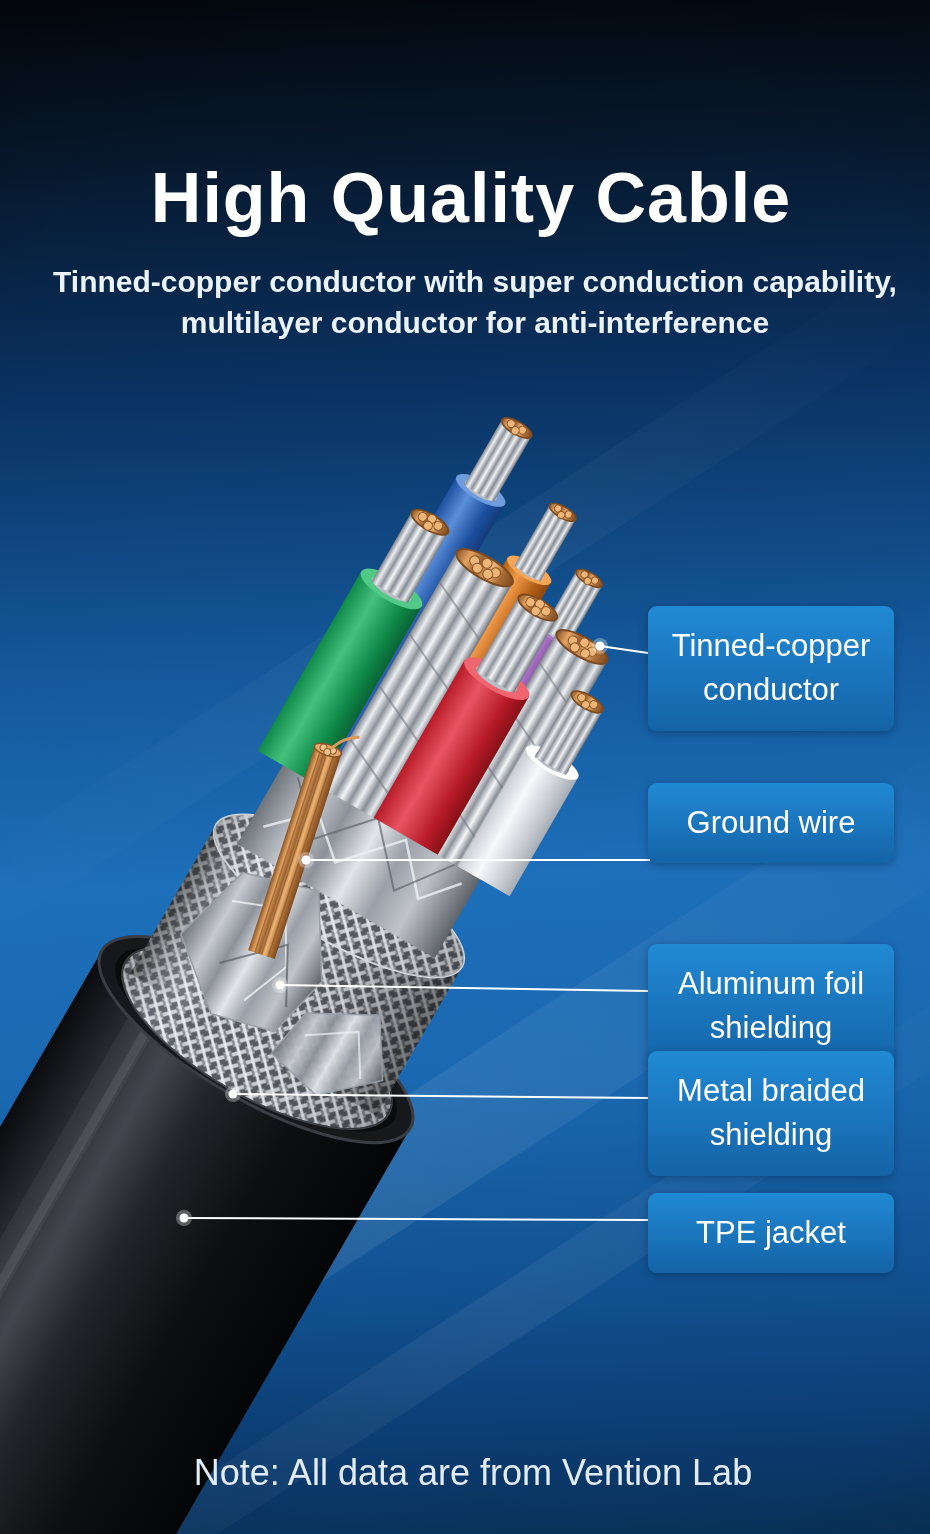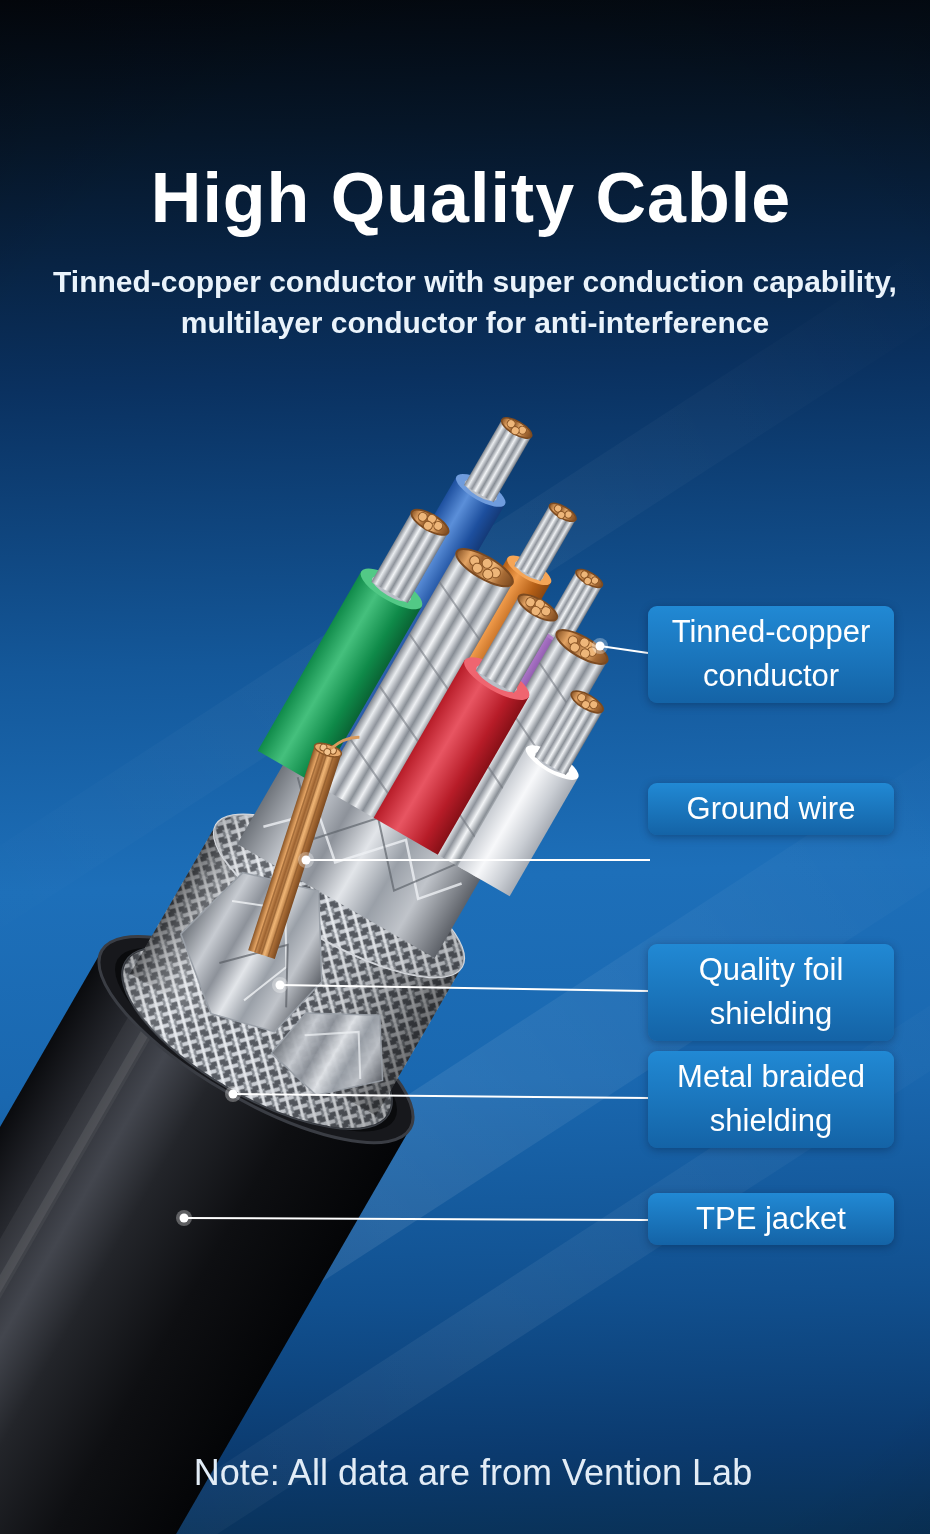--- a/index.html
+++ b/index.html
@@ -28,21 +28,21 @@
   }
   .subtitle {
     position:absolute; top:252px; left:0; width:100%; margin:10px;
     text-align:center; font-size:30px; color:#eaf3fb; line-height:1.35; font-weight:bold;
   }
   .art { position:absolute; left:0; top:0; width:930px; height:1534px; }
   .callout {
     position:absolute; left:648px; width:246px; box-sizing:border-box;
     background: linear-gradient(180deg, #2189d4 0%, #1463a6 100%);
     border-radius:9px; color:#ffffff; font-size:31px; line-height:1.43;
-    text-align:center; padding:4px 6px;
+    text-align:center; padding:18px 6px;
     box-shadow: 0 2px 8px rgba(0,20,45,.35);
   }
   .c1 { top:606px; }
   .c2 { top:783px; }
   .c3 { top:944px; }
   .c4 { top:1051px; }
   .c5 { top:1193px; }
   .note {
     position:absolute; top:1444px; left:0; width:100%; margin:8px;
     text-align:center; font-size:36px; color:#e2ecf6;
@@ -300,18 +300,18 @@
       <circle cx="280" cy="985" r="4.5"></circle>
       <circle cx="233" cy="1094" r="8" opacity="0.3"></circle>
       <circle cx="233" cy="1094" r="4.5"></circle>
       <circle cx="184" cy="1218" r="8" opacity="0.3"></circle>
       <circle cx="184" cy="1218" r="4.5"></circle>
     </g>
   </svg>
 
   <div class="callout c1">Tinned-copper conductor</div>
   <div class="callout c2">Ground wire</div>
-  <div class="callout c3">Quality foil shielding</div>
+  <div class="callout c3">Aluminum foil shielding</div>
   <div class="callout c4">Metal braided shielding</div>
   <div class="callout c5">TPE jacket</div>
 
   <p class="note">Note: All data are from Vention Lab</p>
 </div>
 
 </body></html>

